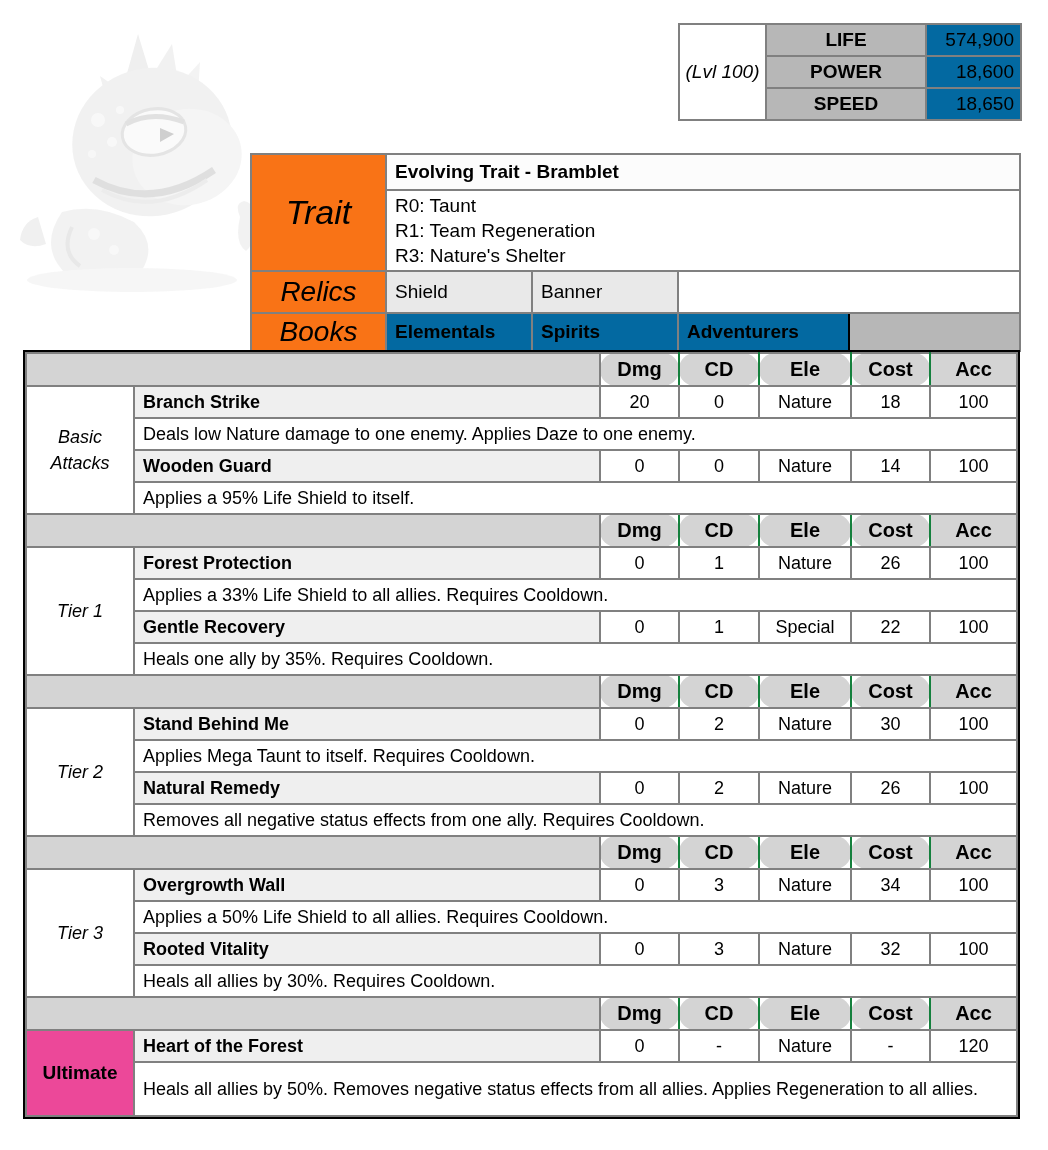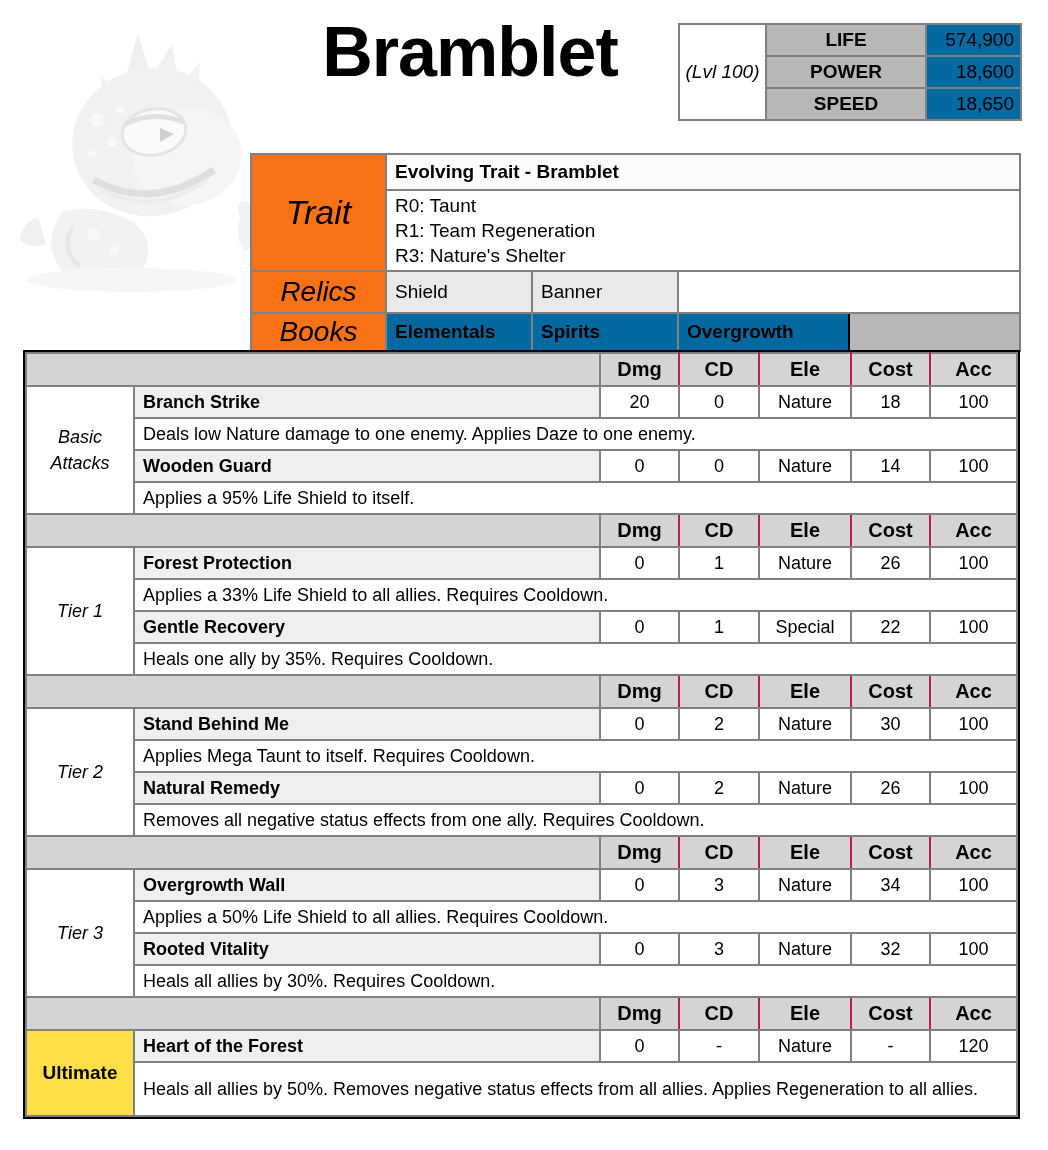--- a/index.html
+++ b/index.html
@@ -39,23 +39,23 @@
   .book-cell{background:#0369a1;font-weight:bold;font-size:19px;padding-left:8px;height:34px;}
   .book-adv{border-left:2px solid #000;border-right:2px solid #000;}
   .book-gray{background:#b7b7b7;}
 
   
   .attackwrap{position:absolute;left:23px;top:350px;border:2px solid #000;z-index:2;background:#fff;}
   .attacks{width:991px;}
   .attacks td{font-size:18px;}
   .hrow td{background:#d4d4d4;height:29px;font-weight:bold;font-size:20px;text-align:center;}
   .hrow .hspace{border-right:2px solid #808080;}
-  .hrow .hsep{border-right:2px solid #be185d;}
+  .hrow .hsep{border-right:2px solid #15803d;border-radius:16px;}
   .tier-cell{background:#fff;text-align:center;font-style:italic;font-size:21px;line-height:26px;}
-  .tier-cell.ult{background:#fde047;font-style:normal;font-weight:bold;font-size:19px;text-align:center;}
+  .tier-cell.ult{background:#ec4899;font-style:normal;font-weight:bold;font-size:19px;text-align:center;}
   .name-cell{background:#efefef;font-weight:bold;padding-left:8px;height:28px;}
   .num-cell{background:#fff;text-align:center;height:28px;}
   .desc-cell{background:#fff;padding:1px 8px;height:28px;line-height:24px;}
   .desc-cell.tall{height:50px;vertical-align:middle;}
 </style>
 </head>
 <body>
 
 <div class="sheet">
 
@@ -79,21 +79,20 @@
       <path d="M60,190 Q36,225 64,252 Q105,270 140,248 Q156,222 132,200 Q95,180 60,190 Z" fill="#e8e8e8"></path>
       <path d="M70,205 Q58,230 78,244" fill="none" stroke="#d6d6d6" stroke-width="4"></path>
       <circle cx="92" cy="212" r="6" fill="#f3f3f3"></circle>
       <circle cx="112" cy="228" r="5" fill="#f3f3f3"></circle>
       <path d="M36,195 Q20,200 18,218 Q28,228 44,222 Z" fill="#e4e4e4"></path>
       <path d="M238,195 q-6,-14 4,-16 q12,2 6,16 q8,24 -4,34 q-12,-8 -6,-34 Z" fill="#e9e9e9"></path>
       <ellipse cx="130" cy="258" rx="105" ry="12" fill="#f0f0f0"></ellipse>
     </g>
   </svg>
 
-  <div class="title">Bramblet</div>
 
   <table class="stats">
     <colgroup>
         <col style="width:87px">
         <col style="width:160px">
         <col style="width:95px">
       </colgroup>
     <tbody>
         <tr>
       <td class="lvl-cell" rowspan="3">(Lvl 100)</td>
@@ -134,21 +133,21 @@
     <tr>
       <td class="side-lbl relics-lbl">Relics</td>
       <td class="relic-cell">Shield</td>
       <td class="relic-cell">Banner</td>
       <td class="relic-empty" colspan="2"></td>
     </tr>
     <tr>
       <td class="side-lbl books-lbl">Books</td>
       <td class="book-cell">Elementals</td>
       <td class="book-cell">Spirits</td>
-      <td class="book-cell book-adv">Overgrowth</td>
+      <td class="book-cell book-adv">Adventurers</td>
       <td class="book-gray"></td>
     </tr>
   </tbody>
     </table>
 
   <div class="attackwrap">
   <table class="attacks">
     <colgroup>
       <col style="width:108px">
           <col style="width:466px">

